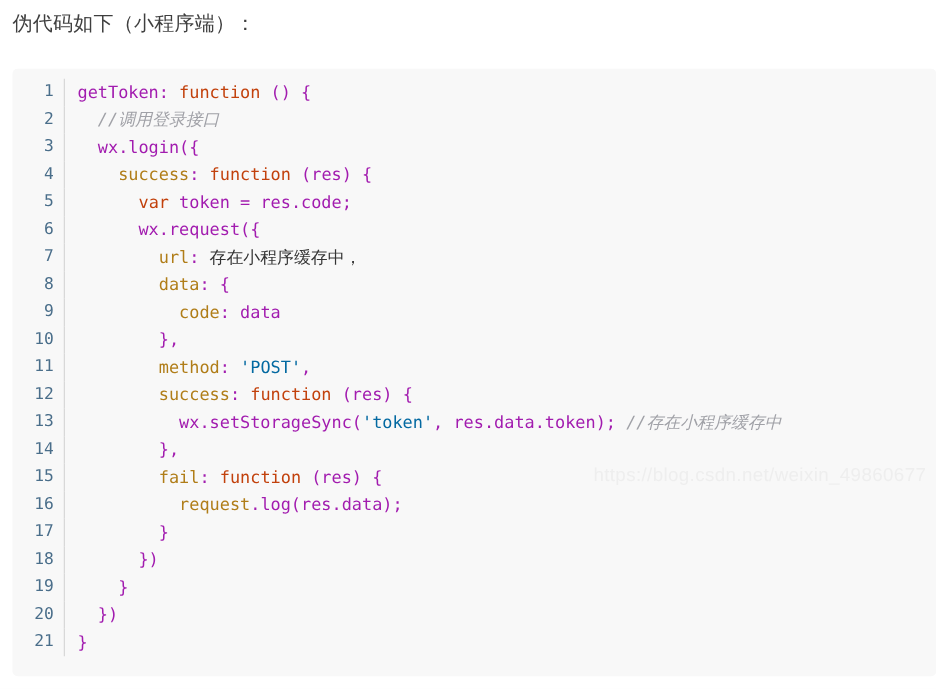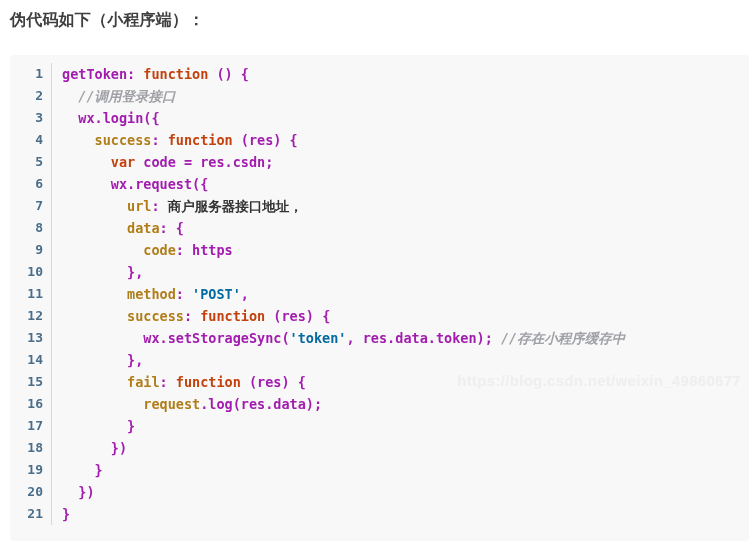--- a/index.html
+++ b/index.html
@@ -13,21 +13,20 @@
     font-family: "Liberation Sans", sans-serif;
     overflow: hidden;
     position: relative;
   }
 
   #page {
     position: relative;
     width: 749px;
     height: 397px;
     box-sizing: border-box;
-    font-weight: bold;
   }
 
   .intro-text {
     position: absolute;
     left: 10px;
     top: 8px;
     font-size: 16px;
     line-height: 24px;
     color: #3f3f3f;
     letter-spacing: 0.2px;
@@ -116,25 +115,25 @@
 
   <div class="intro-text">伪代码如下（小程序端）：</div>
 
   <div class="code-block">
     <div class="code-inner" id="code-inner">
 
     <div class="code-line"><span class="ln">1</span><span class="gutter-rule"></span><span class="code-text"><span class="tok-plain">getToken: </span><span class="tok-kw">function</span><span class="tok-plain"> () {</span></span></div>
         <div class="code-line"><span class="ln">2</span><span class="gutter-rule"></span><span class="code-text"><span class="tok-plain">  </span><span class="tok-comment">//调用登录接口</span></span></div>
         <div class="code-line"><span class="ln">3</span><span class="gutter-rule"></span><span class="code-text"><span class="tok-plain">  wx.login({</span></span></div>
         <div class="code-line"><span class="ln">4</span><span class="gutter-rule"></span><span class="code-text"><span class="tok-plain">    </span><span class="tok-prop">success</span><span class="tok-plain">: </span><span class="tok-kw">function</span><span class="tok-plain"> (res) {</span></span></div>
-        <div class="code-line"><span class="ln">5</span><span class="gutter-rule"></span><span class="code-text"><span class="tok-plain">      </span><span class="tok-kw">var</span><span class="tok-plain"> code = res.csdn;</span></span></div>
+        <div class="code-line"><span class="ln">5</span><span class="gutter-rule"></span><span class="code-text"><span class="tok-plain">      </span><span class="tok-kw">var</span><span class="tok-plain"> token = res.code;</span></span></div>
         <div class="code-line"><span class="ln">6</span><span class="gutter-rule"></span><span class="code-text"><span class="tok-plain">      wx.request({</span></span></div>
-        <div class="code-line"><span class="ln">7</span><span class="gutter-rule"></span><span class="code-text"><span class="tok-plain">        </span><span class="tok-prop">url</span><span class="tok-plain">: </span><span class="tok-cjk">商户服务器接口地址，</span></span></div>
+        <div class="code-line"><span class="ln">7</span><span class="gutter-rule"></span><span class="code-text"><span class="tok-plain">        </span><span class="tok-prop">url</span><span class="tok-plain">: </span><span class="tok-cjk">存在小程序缓存中，</span></span></div>
         <div class="code-line"><span class="ln">8</span><span class="gutter-rule"></span><span class="code-text"><span class="tok-plain">        </span><span class="tok-prop">data</span><span class="tok-plain">: {</span></span></div>
-        <div class="code-line"><span class="ln">9</span><span class="gutter-rule"></span><span class="code-text"><span class="tok-plain">          </span><span class="tok-prop">code</span><span class="tok-plain">: https</span></span></div>
+        <div class="code-line"><span class="ln">9</span><span class="gutter-rule"></span><span class="code-text"><span class="tok-plain">          </span><span class="tok-prop">code</span><span class="tok-plain">: data</span></span></div>
         <div class="code-line"><span class="ln">10</span><span class="gutter-rule"></span><span class="code-text"><span class="tok-plain">        },</span></span></div>
         <div class="code-line"><span class="ln">11</span><span class="gutter-rule"></span><span class="code-text"><span class="tok-plain">        </span><span class="tok-prop">method</span><span class="tok-plain">: </span><span class="tok-str">'POST'</span><span class="tok-plain">,</span></span></div>
         <div class="code-line"><span class="ln">12</span><span class="gutter-rule"></span><span class="code-text"><span class="tok-plain">        </span><span class="tok-prop">success</span><span class="tok-plain">: </span><span class="tok-kw">function</span><span class="tok-plain"> (res) {</span></span></div>
         <div class="code-line"><span class="ln">13</span><span class="gutter-rule"></span><span class="code-text"><span class="tok-plain">          wx.setStorageSync(</span><span class="tok-str">'token'</span><span class="tok-plain">, res.data.token); </span><span class="tok-comment">//存在小程序缓存中</span></span></div>
         <div class="code-line"><span class="ln">14</span><span class="gutter-rule"></span><span class="code-text"><span class="tok-plain">        },</span></span></div>
         <div class="code-line"><span class="ln">15</span><span class="gutter-rule"></span><span class="code-text"><span class="tok-plain">        </span><span class="tok-prop">fail</span><span class="tok-plain">: </span><span class="tok-kw">function</span><span class="tok-plain"> (res) {</span></span></div>
         <div class="code-line"><span class="ln">16</span><span class="gutter-rule"></span><span class="code-text"><span class="tok-plain">          </span><span class="tok-prop">request</span><span class="tok-plain">.log(res.data);</span></span></div>
         <div class="code-line"><span class="ln">17</span><span class="gutter-rule"></span><span class="code-text"><span class="tok-plain">        }</span></span></div>
         <div class="code-line"><span class="ln">18</span><span class="gutter-rule"></span><span class="code-text"><span class="tok-plain">      })</span></span></div>
         <div class="code-line"><span class="ln">19</span><span class="gutter-rule"></span><span class="code-text"><span class="tok-plain">    }</span></span></div>

